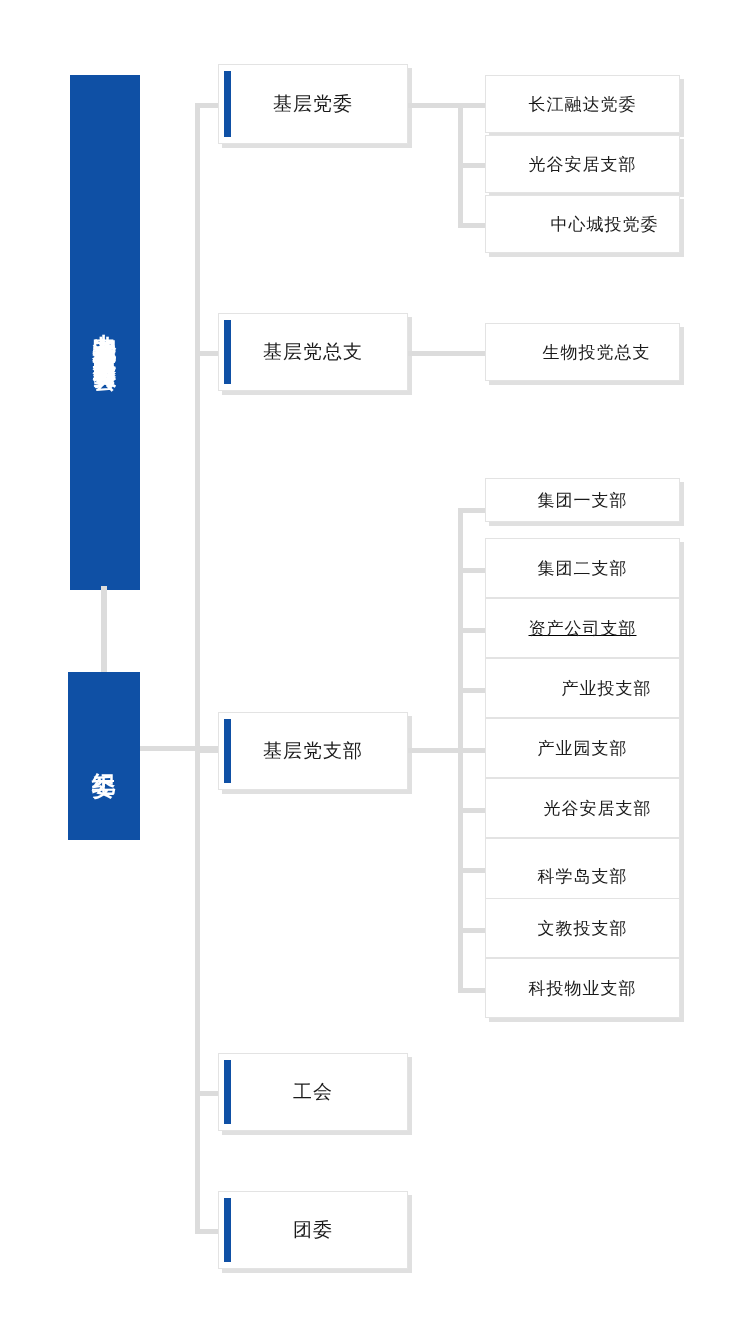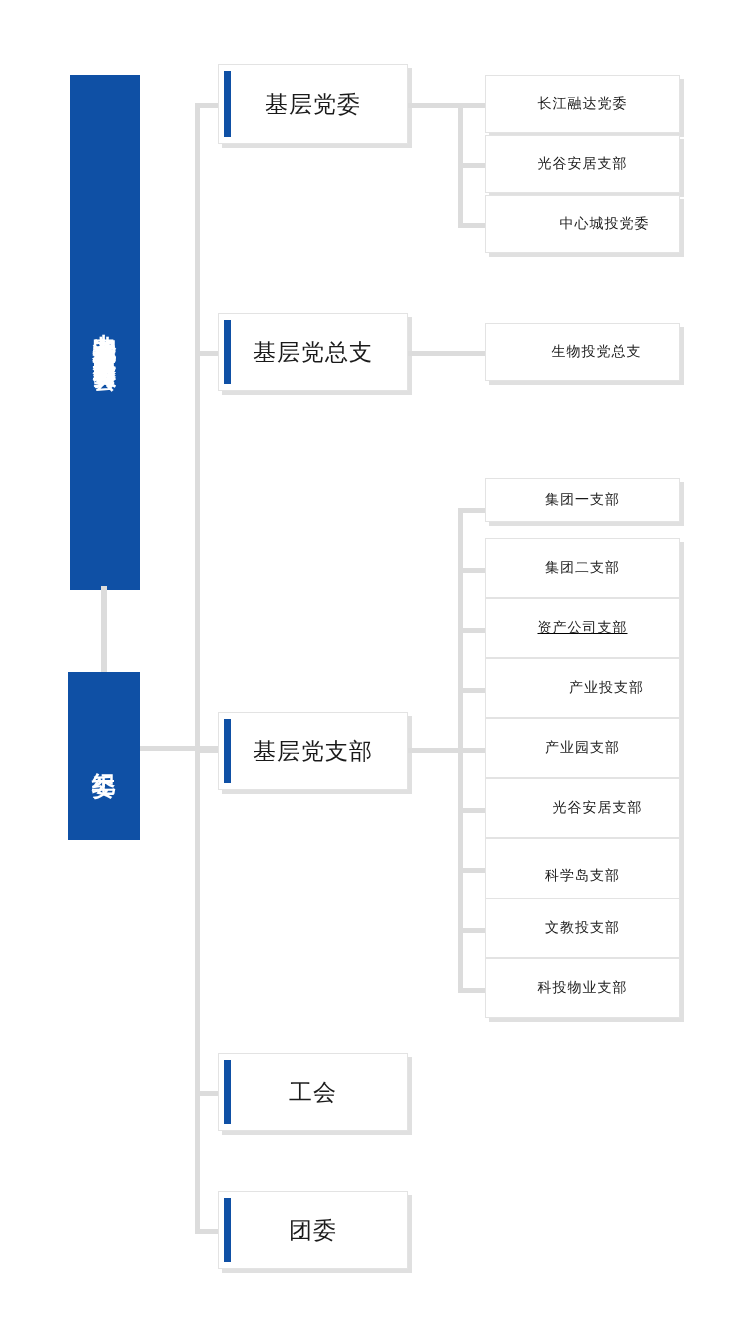--- a/index.html
+++ b/index.html
@@ -70,24 +70,24 @@
   .card.accent::before {
     content: "";
     position: absolute;
     left: 5px;
     top: 6px;
     bottom: 6px;
     width: 7px;
     background: #0f50a5;
   }
   .card.level2 .card-label {
-    font-size: 23px;
+    font-size: 19px;
   }
   .card.level3 .card-label {
-    font-size: 14px;
+    font-size: 17px;
   }
 </style>
 </head>
 <body>
 
 <div id="chart-root">
 
   <div class="blue-box" id="root-org" style="left:70px; top:75px; width:70px; height:515px;">
     <span class="vtext">中共湖北省科技投资集团有限公司委员会</span>
   </div>

